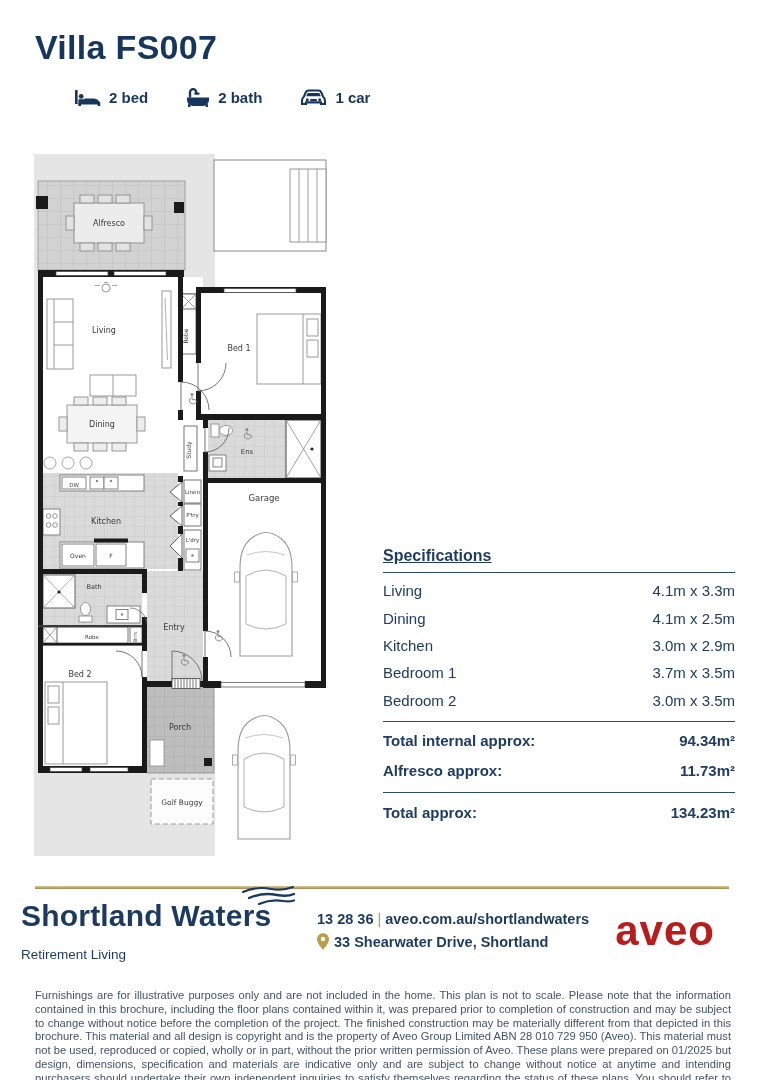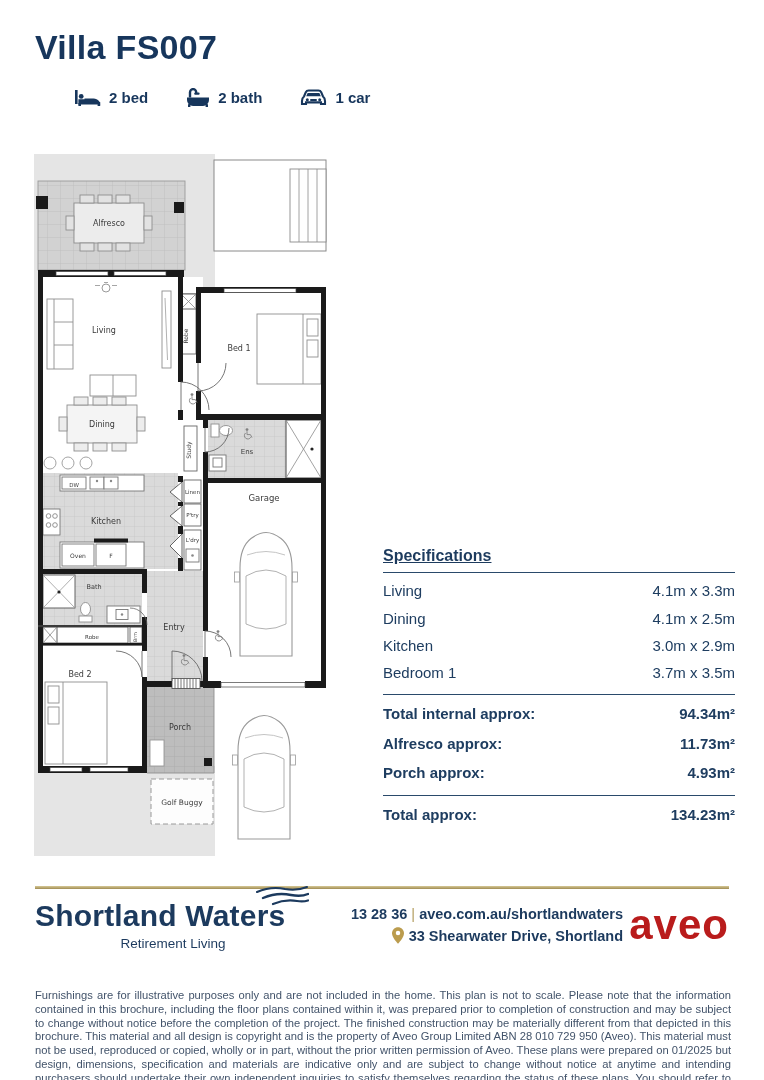--- a/index.html
+++ b/index.html
@@ -21,26 +21,26 @@
   
   .specs { position:absolute; left:383px; top:547px; width:352px; color:#1e3d60; }
   .specs-heading { font-size:16px; font-weight:bold; color:#1d3b5e;text-decoration:underline; }
   .rule { border:none; border-top:1.7px solid #2a4a6b; margin:7px 0 4px 0; }
   .spec-row { display:flex; justify-content:space-between; font-size:15px; padding:5.2px 0; }
   .spec-row.bold { font-weight:bold; padding:6.4px 0;gap:36px; }
 
   
   .gold-line { position:absolute; left:35px; top:886px; width:694px; height:2.5px;
                background:linear-gradient(to bottom,#d6c896,#a08c52); }
-  .footer { position:absolute; left:35px; top:899px; width:694px; display:flex; align-items:center; }
+  .footer { position:absolute; left:21px; top:899px; width:694px; display:flex; align-items:center; }
   .brand-block { position:relative; width:276px; }
   .brand-name { font-size:30px; font-weight:bold; color:#1c3a5e; letter-spacing:.2px; }
-  .brand-tagline { font-size:13.5px; color:#1c3a5e; margin-top:3px;text-align:center; }
+  .brand-tagline { font-size:13.5px; color:#1c3a5e; margin-top:14px; }
   .brand-waves { position:absolute; left:216px; top:-13px; }
-  .contact-block { width:284px; margin-left:28px; text-align:right; color:#1c3a5e; }
+  .contact-block { width:284px; margin-left:20px; text-align:left; color:#1c3a5e; }
   .contact-row { font-size:14.5px; font-weight:bold; line-height:1.55; }
   .contact-sep { color:#b49e5f; padding:0 4px; font-weight:normal; }
   .contact-row .pin { vertical-align:-3px; margin-right:5px; }
   .aveo-logo { margin-left:auto; font-size:42px; font-weight:bold; color:#b91c1c; letter-spacing:1px; line-height:1; }
 
   
   .disclaimer { position:absolute; left:35px; top:989px; width:696px; font-size:11.2px; line-height:1.23;
                 text-align:justify; color:#42536a; }
 </style>
 </head>
@@ -365,32 +365,32 @@
       <span>4.1m x 2.5m</span>
     </div>
     <div class="spec-row">
       <span>Kitchen</span>
       <span>3.0m x 2.9m</span>
     </div>
     <div class="spec-row">
       <span>Bedroom 1</span>
       <span>3.7m x 3.5m</span>
     </div>
+    <div class="spec-row">
+      <span>Bedroom 2</span>
+      <span>3.0m x 3.5m</span>
+    </div>
     <hr class="rule">
     <div class="spec-row bold">
       <span>Total internal approx:</span>
       <span>94.34m²</span>
     </div>
     <div class="spec-row bold">
       <span>Alfresco approx:</span>
       <span>11.73m²</span>
-    </div>
-    <div class="spec-row bold">
-      <span>Porch approx:</span>
-      <span>4.93m²</span>
     </div>
     <hr class="rule">
     <div class="spec-row bold">
       <span>Total approx:</span>
       <span>134.23m²</span>
     </div>
   </div>
 
   <div class="gold-line"></div>
 

